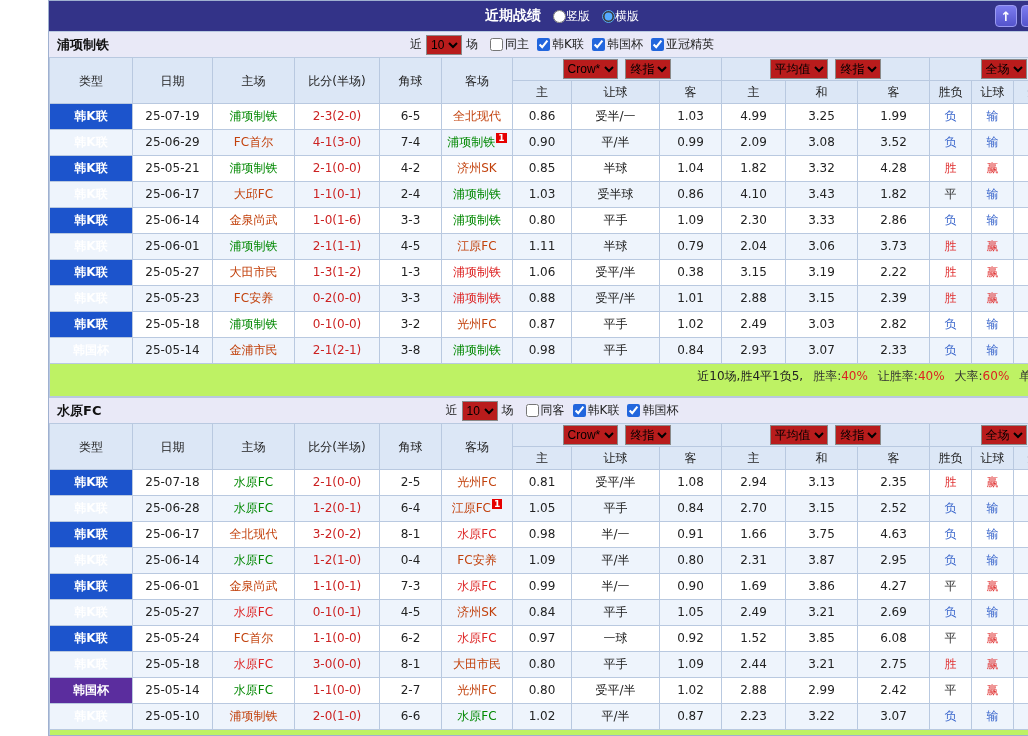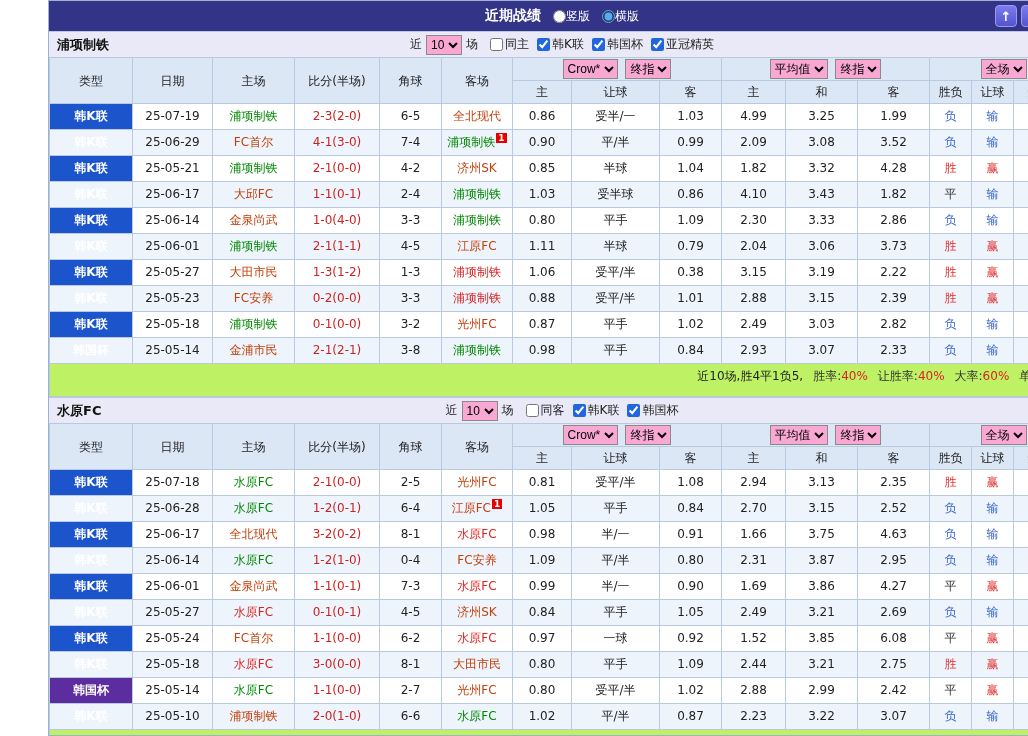--- a/index.html
+++ b/index.html
@@ -13,21 +13,21 @@
   .radio-label { display:inline-flex; align-items:center; gap:0; font-size:12px; color:#fff; cursor:pointer; }
   input[type=radio] { accent-color:#55aaff; }
   .titlebar-buttons { position:absolute; right:6px; top:4px; display:flex; gap:4px; }
   .tb-btn { width:22px; height:22px; border-radius:4px; border:1px solid #9a9af2; background:linear-gradient(#7c7cf0,#5454cc); color:#fff; font-size:13px; font-weight:bold; display:flex; align-items:center; justify-content:center; cursor:pointer; }
   .tb-btn.close { background:linear-gradient(#3fc2f2,#149cd8); border-color:#6fd6ff; font-size:15px; }
 
   
   .section-header { height:26px; background:#e9e9f7; position:relative; display:flex; align-items:center; justify-content:center; border-top:1px solid #b9c9e0; font-size:12px; color:#222; }
   .team-name { position:absolute; left:8px; font-weight:bold; font-size:13px; color:#111; cursor:pointer; }
   .filter { display:flex; align-items:center; gap:4px; }
-  .filter select, thead select { font-size:12px; height:20px; border:1px solid #8a8a8a; background:#f9a8d4; }
+  .filter select, thead select { font-size:12px; height:20px; border:1px solid #8a8a8a; background:#b91c1c; }
   .checks { display:inline-flex; }
   .check-label { display:inline-flex; align-items:center; gap:2px; margin-left:8px; cursor:pointer; }
   input[type=checkbox] { accent-color:#2266dd; width:13px; height:13px; }
 
   
   table { border-collapse:collapse; table-layout:fixed; width:1028px; font-size:12px; }
   th, td { border:1px solid #b9c9e0; text-align:center; padding:0; height:25px; line-height:25px; overflow:hidden; white-space:nowrap; color:#222; }
   thead th { background:#dce7f6; font-weight:normal; height:22px; line-height:22px; color:#222; }
   thead select { margin:0 2px; }
   tbody tr:nth-child(even) td { background:#eef4fc; }
@@ -221,21 +221,21 @@
           <td>3.43</td>
           <td>1.82</td>
           <td class="r-dark">平</td>
           <td class="r-blue">输</td>
           <td class="r-blue">小</td>
         </tr>
         <tr>
           <td class="type-blue">韩K联</td>
           <td>25-06-14</td>
           <td class="team-cell"><span class="t-black">金泉尚武</span></td>
-          <td class="score">1-0(4-0)</td>
+          <td class="score">1-0(1-6)</td>
           <td>3-3</td>
           <td class="team-cell"><span class="t-green">浦项制铁</span></td>
           <td>0.80</td>
           <td>平手</td>
           <td>1.09</td>
           <td>2.30</td>
           <td>3.33</td>
           <td>2.86</td>
           <td class="r-blue">负</td>
           <td class="r-blue">输</td>

